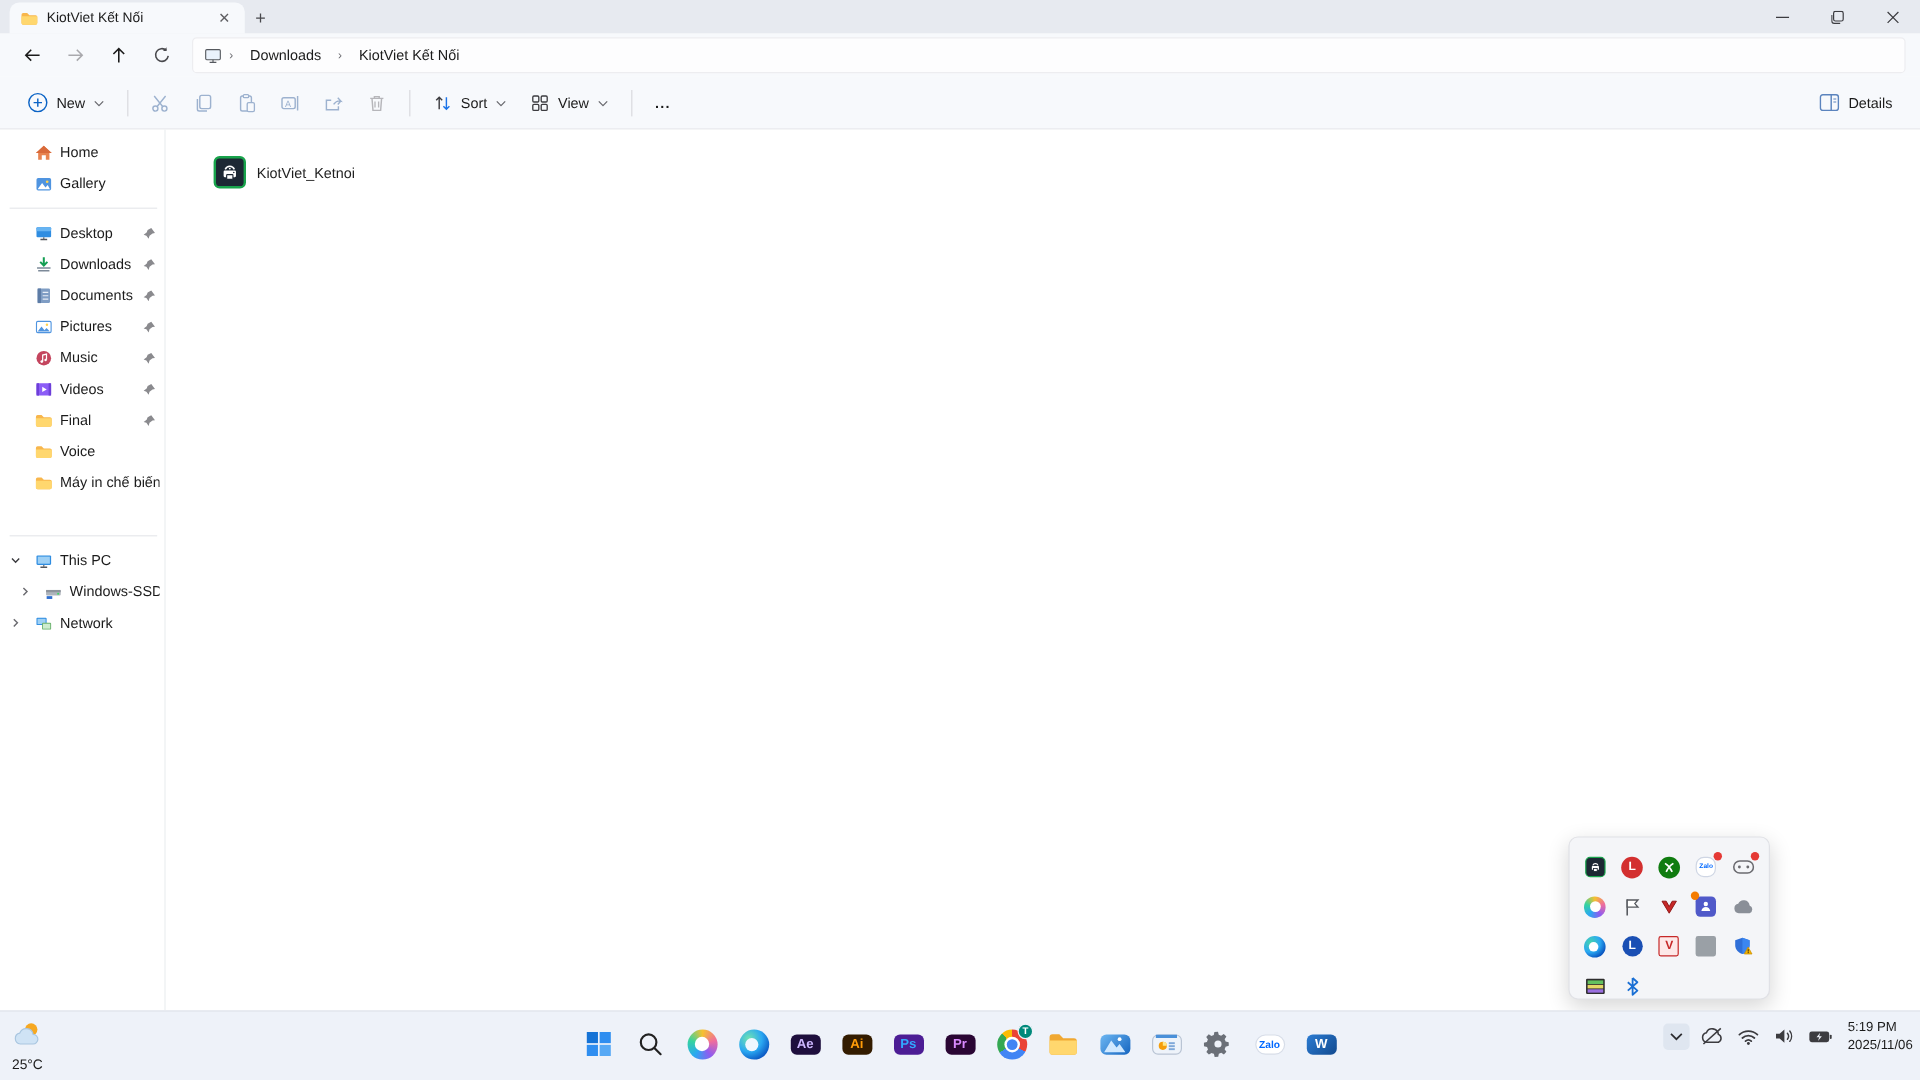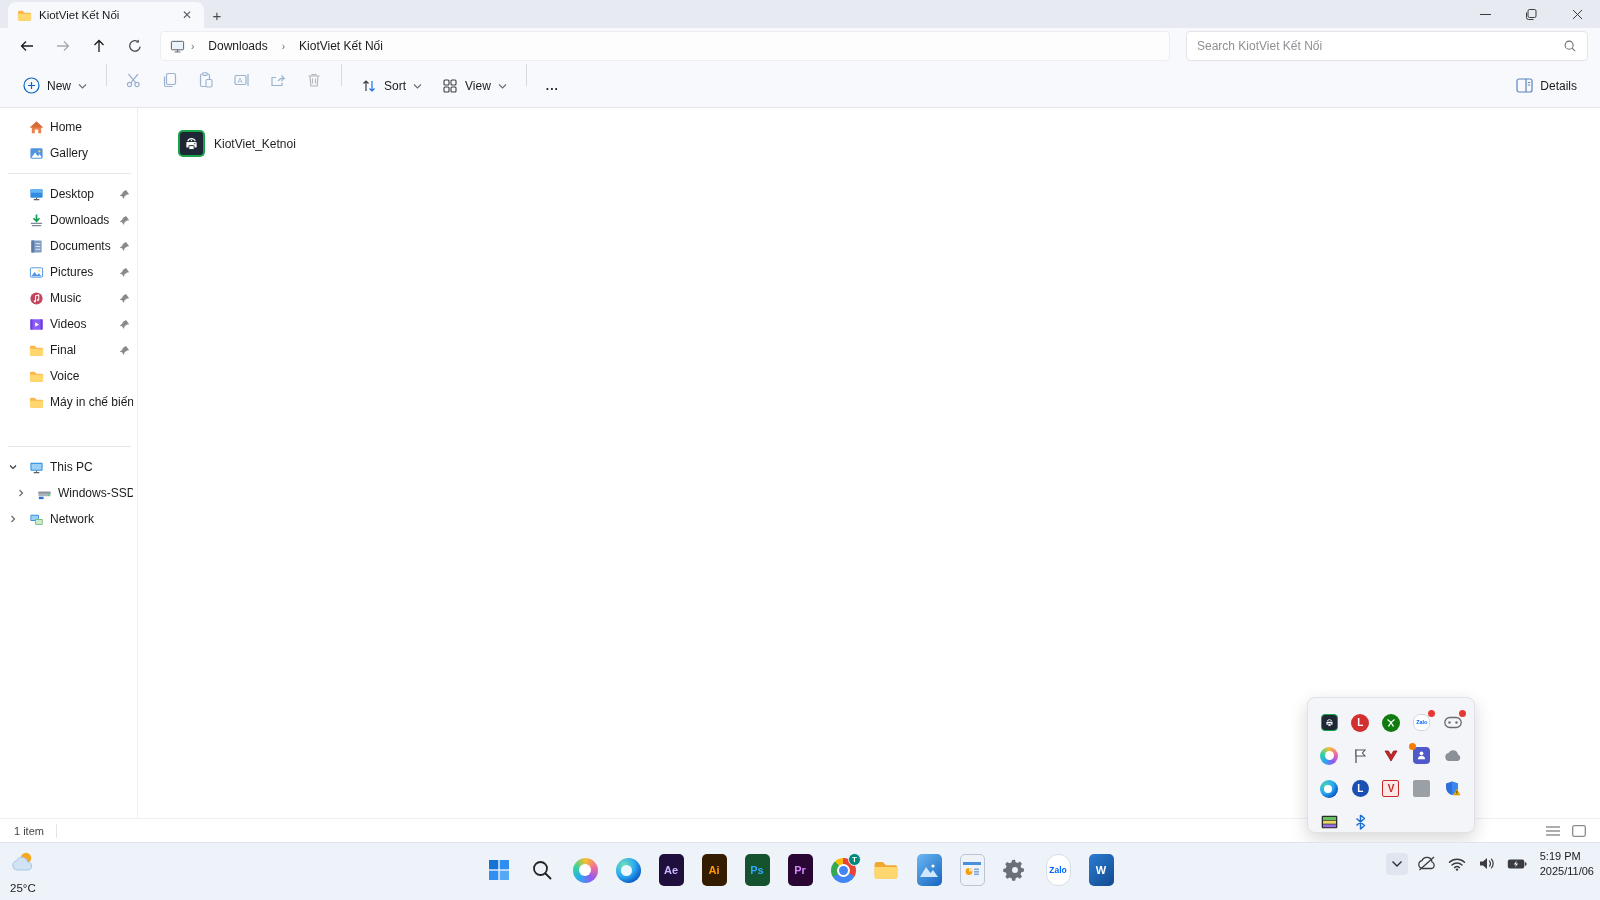--- a/index.html
+++ b/index.html
@@ -20,21 +20,21 @@
   .navbar { position:absolute; top:28px; left:0; right:0; height:36px; background:#f7f9fc; display:flex; align-items:center; padding:0 12px; gap:6px; }
   .navbtn { width:30px; height:28px; display:flex; align-items:center; justify-content:center; border-radius:4px; }
   .crumbbar { flex:1; height:30px; margin-left:4px; background:#fdfdfe; border:1px solid #ededf0; border-radius:4px; display:flex; align-items:center; padding:0 8px; gap:4px; }
   .crumb { font-size:12px; color:#1b1b1b; padding:3px 8px; border-radius:4px; white-space:nowrap; }
   .crumb-sep { color:#6b6b70; font-size:10px; padding:0 2px; }
   .searchbox { width:402px; height:30px; margin-left:10px; background:#fff; border:1px solid #e3e3e7; border-radius:4px; display:flex; align-items:center; padding:0 10px; }
   .searchbox input { border:none; outline:none; flex:1; font-size:12px; color:#1b1b1b; background:transparent; font-family:inherit; }
   .searchbox input::placeholder { color:#8f9094; }
 
   
-  .toolbar { position:absolute; top:64px; left:0; right:0; height:44px; background:#f7f9fc; border-bottom:1px solid #e4e5e9; display:flex; padding:0 14px; gap:2px; }
+  .toolbar { position:absolute; top:64px; left:0; right:0; height:44px; background:#f7f9fc; border-bottom:1px solid #e4e5e9; display:flex; align-items:center; padding:0 14px; gap:2px; }
   .tbtn { display:flex; align-items:center; gap:7px; padding:7px 9px; border-radius:4px; font-size:12px; color:#1b1b1b; }
   .tico { width:34px; height:32px; display:flex; align-items:center; justify-content:center; border-radius:4px; }
   .tsep { width:1px; height:22px; background:#d9dade; margin:0 8px; }
   .chev-s { display:inline-block; }
   .toolbar-spacer { flex:1; }
 
   
   .main { position:absolute; top:108px; left:0; right:0; bottom:58px; display:flex; background:#fff; }
   .sidebar { width:138px; border-right:1px solid #eceef1; padding-top:6px; overflow:hidden; }
   .side-item { height:26px; display:flex; align-items:center; gap:6px; padding-left:28px; padding-right:4px; font-size:12px; color:#1b1b1b; position:relative; white-space:nowrap; }
@@ -66,21 +66,21 @@
   .circ { border-radius:50%; display:flex; align-items:center; justify-content:center; }
   .letter { font-size:10px; font-weight:bold; color:#fff; line-height:1; }
 
   
   .taskbar { position:absolute; left:0; right:0; bottom:0; height:58px; background:#eef2f9; border-top:1px solid #dfe3ea; }
   .weather { position:absolute; left:10px; top:7px; display:flex; align-items:flex-start; gap:8px;flex-direction:column; }
   .weather-temp { font-size:11.5px; color:#1b1b1b; }
   .weather-desc { font-size:10.5px; color:#5f6368;margin-top:48px; }
   .tb-center { position:absolute; left:0; right:0; top:0; height:44px; display:flex; align-items:center; justify-content:center; gap:13px; margin-top:5px; }
   .tbapp { width:30px; height:30px; display:flex; align-items:center; justify-content:center; border-radius:5px; position:relative; }
-  .sq26 { width:25px; height:32px; border-radius:5px; display:flex; align-items:center; justify-content:center; font-weight:bold; font-size:11px; }
+  .sq26 { width:25px; height:17px; border-radius:5px; display:flex; align-items:center; justify-content:center; font-weight:bold; font-size:11px; }
   .tray { position:absolute; right:6px; top:6px; display:flex; align-items:center; gap:8px; }
   .trayico { width:22px; height:22px; display:flex; align-items:center; justify-content:center; border-radius:4px; }
   .clock { text-align:left; font-size:11px; color:#1b1b1b; line-height:1.35; margin-left:4px; }
 
   svg { display:block; }
 </style>
 </head>
 <body>
 
 <div class="screen">
@@ -147,29 +147,20 @@
             <line x1="8" y1="11.5" x2="8" y2="13.5" stroke="#55585e"></line>
             <line x1="5" y1="13.8" x2="11" y2="13.8" stroke="#55585e"></line>
           </svg>
       </span>
       <span class="crumb-sep">›</span>
       <span class="crumb">Downloads</span>
       <span class="crumb-sep">›</span>
       <span class="crumb">KiotViet Kết Nối</span>
     </div>
 
-    <div class="searchbox">
-      <input type="text" placeholder="Search KiotViet Kết Nối" style="">
-      <span>
-          <svg width="14" height="14" viewBox="0 0 16 16">
-            <circle cx="7" cy="7" r="4.6" fill="none" stroke="#6b6b70" stroke-width="1.2"></circle>
-            <line x1="10.5" y1="10.5" x2="14" y2="14" stroke="#6b6b70" stroke-width="1.2"></line>
-          </svg>
-        </span>
-    </div>
   </div>
 
   <div class="toolbar">
     <div class="tbtn">
       <span>
           <svg width="17" height="17" viewBox="0 0 17 17">
             <circle cx="8.5" cy="8.5" r="7.5" fill="none" stroke="#0b63c5" stroke-width="1.2"></circle>
             <path d="M8.5 5v7M5 8.5h7" stroke="#0b63c5" stroke-width="1.2"></path>
           </svg>
         </span>
@@ -479,38 +470,20 @@
               <rect x="5.5" y="10.2" width="13" height="7" rx="1.2" fill="#fff"></rect>
               <rect x="8.7" y="14.6" width="6.6" height="5" rx="0.6" fill="#fff" stroke="#1d2834" stroke-width="1.2"></rect>
               <circle cx="16.2" cy="12.2" r="0.8" fill="#1d2834"></circle>
             </svg>
         </span>
         <span class="file-label">KiotViet_Ketnoi</span>
       </div>
     </div>
   </div>
 
-  <div class="statusbar">
-    <span>1 item</span>
-    <span class="status-sep"></span>
-    <div class="view-toggles">
-      <span>
-          <svg width="14" height="12" viewBox="0 0 14 12">
-            <line x1="0" y1="2" x2="14" y2="2" stroke="#8a8a8e" stroke-width="1.4"></line>
-            <line x1="0" y1="6" x2="14" y2="6" stroke="#8a8a8e" stroke-width="1.4"></line>
-            <line x1="0" y1="10" x2="14" y2="10" stroke="#8a8a8e" stroke-width="1.4"></line>
-          </svg>
-        </span>
-      <span>
-          <svg width="14" height="12" viewBox="0 0 14 12">
-            <rect x="0.7" y="0.7" width="12.6" height="10.6" rx="1.5" fill="none" stroke="#8a8a8e" stroke-width="1.3"></rect>
-          </svg>
-        </span>
-    </div>
-  </div>
 
   <div class="flyout">
     <div class="fico">
         <span class="mini-sq" style="background:#1d2834;border:1.5px solid #18a34b;">
           <svg width="11" height="11" viewBox="0 0 24 24">
             <path d="M7.2 9a5.2 5.2 0 0 1 9.6 0" fill="none" stroke="#fff" stroke-width="2"></path>
             <rect x="5.5" y="10.2" width="13" height="7" rx="1.2" fill="#fff"></rect>
             <rect x="8.7" y="14.6" width="6.6" height="5.4" fill="#fff" stroke="#1d2834" stroke-width="1.5"></rect>
           </svg>
         </span>
@@ -655,21 +628,21 @@
             <span class="circ" style="width:11px;height:11px;background:#eef7ff;margin-left:-4px;"></span>
           </span>
         </div>
       <div class="tbapp">
           <span class="sq26" style="background:#1e0f3d;color:#cdb7ff;">Ae</span>
         </div>
       <div class="tbapp">
           <span class="sq26" style="background:#331c00;color:#ff9c08;">Ai</span>
         </div>
       <div class="tbapp">
-          <span class="sq26" style="background:#14532d;color:#31a8ff;text-align:center;">Ps</span>
+          <span class="sq26" style="background:#4c1d95;color:#31a8ff;text-align:center;">Ps</span>
         </div>
       <div class="tbapp">
           <span class="sq26" style="background:#2a0634;color:#d989ff;">Pr</span>
         </div>
       <div class="tbapp">
         <span class="circ" style="width:25px;height:25px;background:conic-gradient(#ea4335 0 33%,#4285f4 33% 66%,#34a853 66% 88%,#fbbc05 88%);">
             <span class="circ" style="width:13px;height:13px;background:#fff;">
               <span class="circ" style="width:9px;height:9px;background:#4285f4;"></span>
             </span>
           </span>

